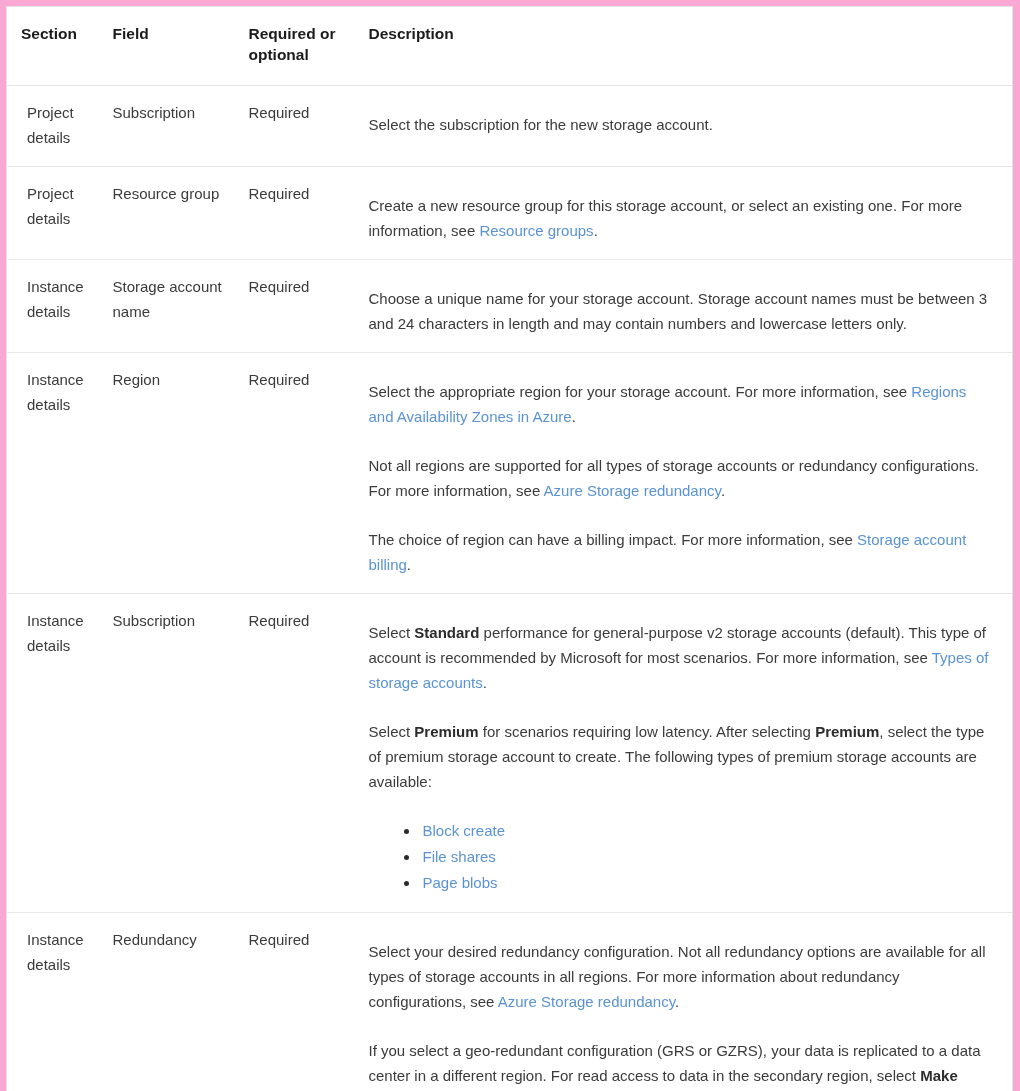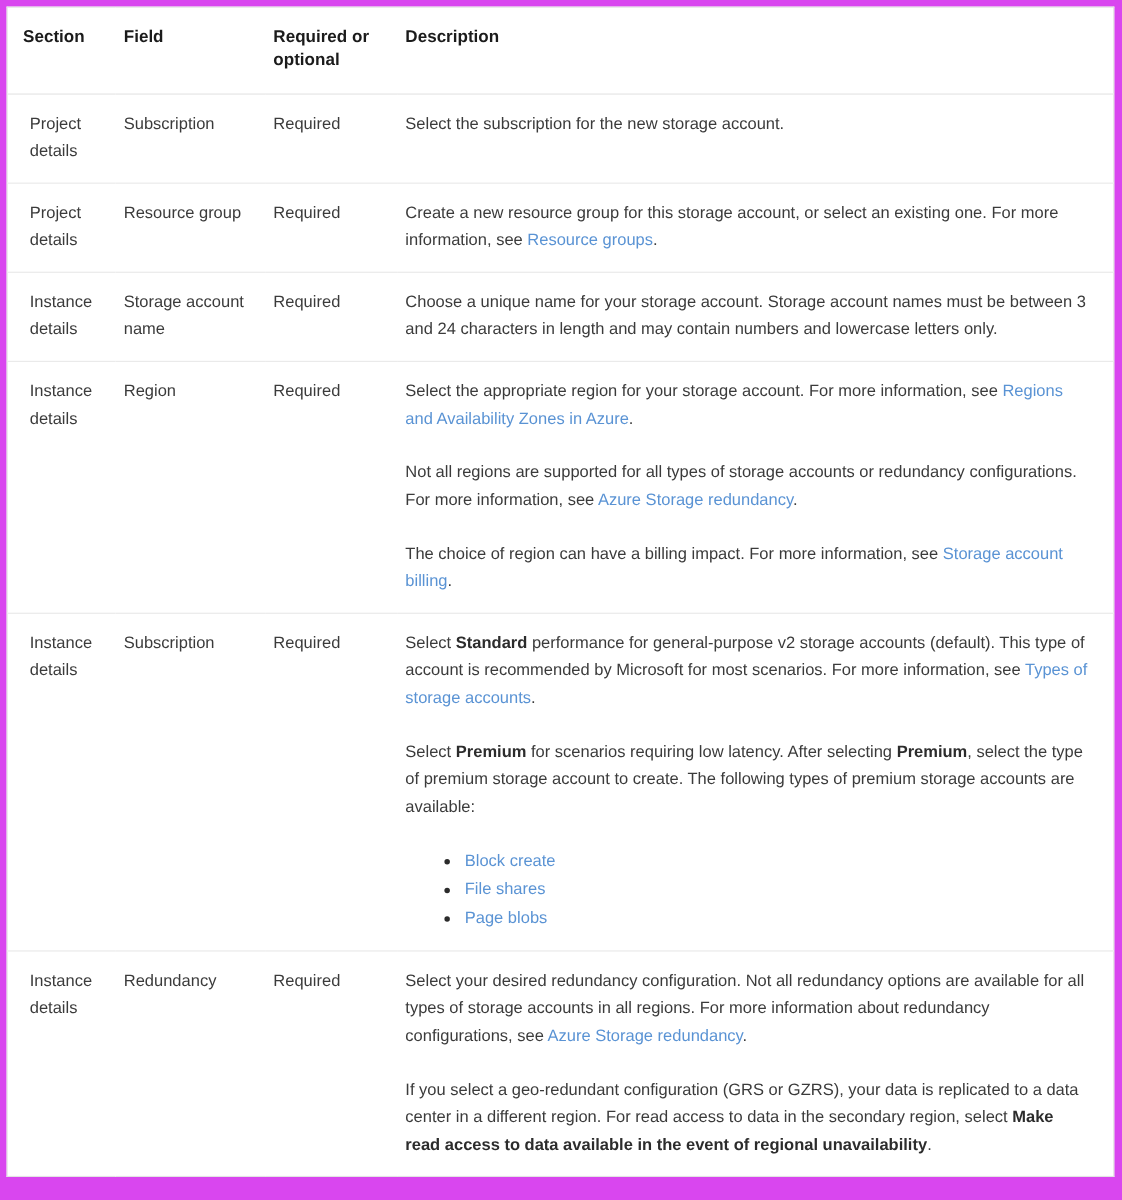--- a/index.html
+++ b/index.html
@@ -14,21 +14,21 @@
     font-family: "Liberation Sans", sans-serif;
     color: #3b3b3b;
     -webkit-font-smoothing: antialiased;
   }
 
   .page {
     box-sizing: border-box;
     width: 1020px;
     height: 1091px;
     padding: 6px 8px 6px 6px;
-    background: #d946ef;
+    background: #f9a8d4;
   }
 
   table.doc-table {
     border-collapse: collapse;
     width: 1006px;
     table-layout: fixed;
     border: 1px solid #e3e3e3;
     background: #ffffff;
   }
 
@@ -56,21 +56,21 @@
     color: #3b3b3b;
     padding: 14px 14px 16px 8px;
     border-top: 1px solid #e8e8e8;
   }
   tbody tr:first-child td { border-top: none; }
   tbody td:first-child { padding-left: 20px; }
 
   td.desc { padding-right: 22px; }
 
   td.desc p {
-    margin: 0 0 24px 0;
+    margin: 12px 0 24px 0;
   }
   td.desc p:last-child { margin-bottom: 0; }
 
   td.desc ul {
     margin: 0 0 0 0;
     padding: 0 0 0 54px;
     list-style: none;
   }
   td.desc ul li {
     position: relative;

